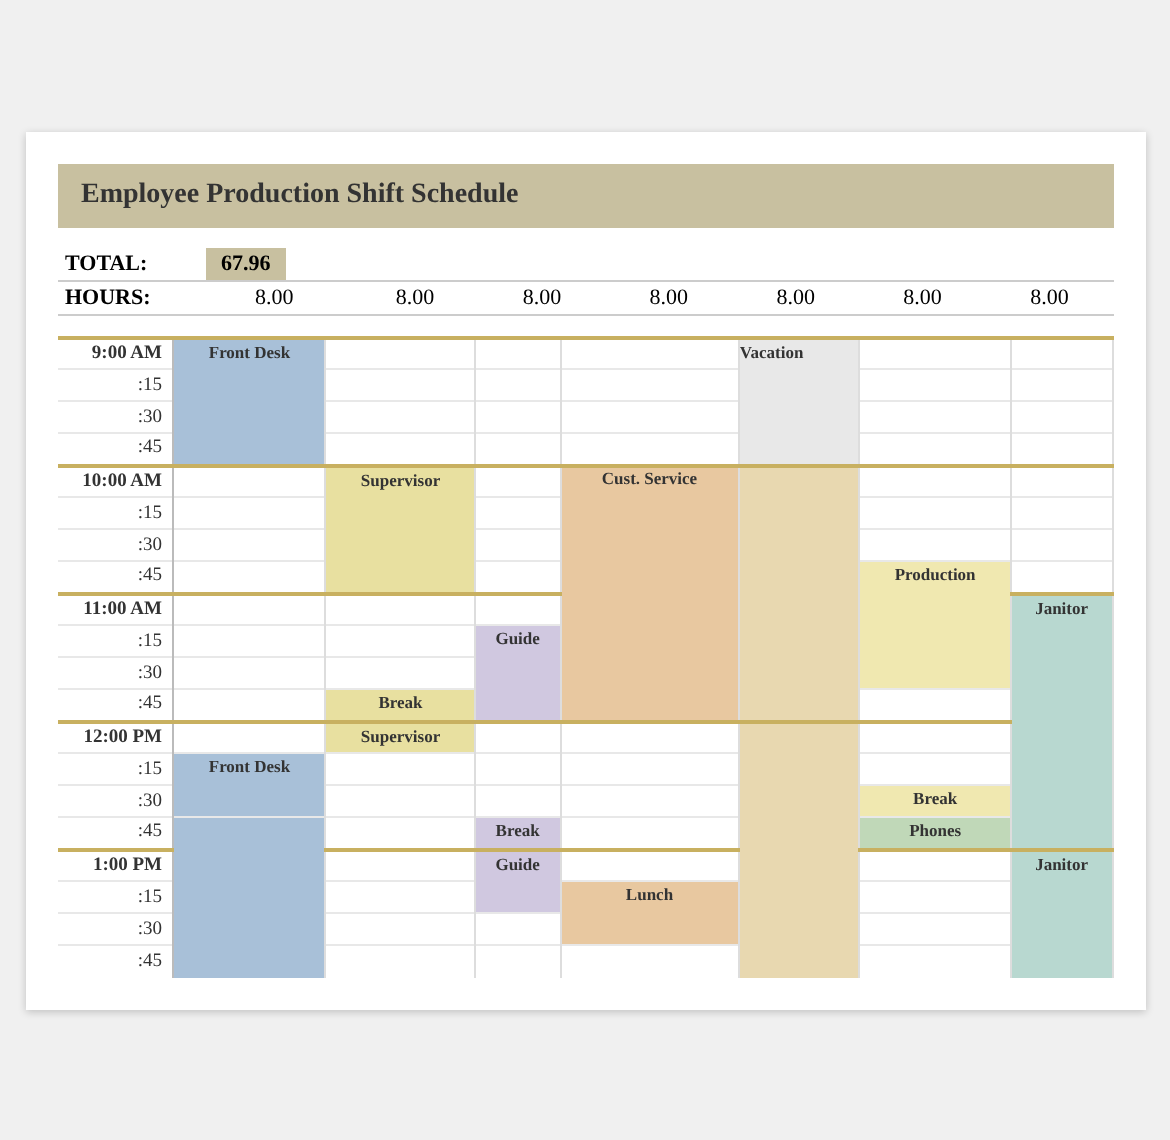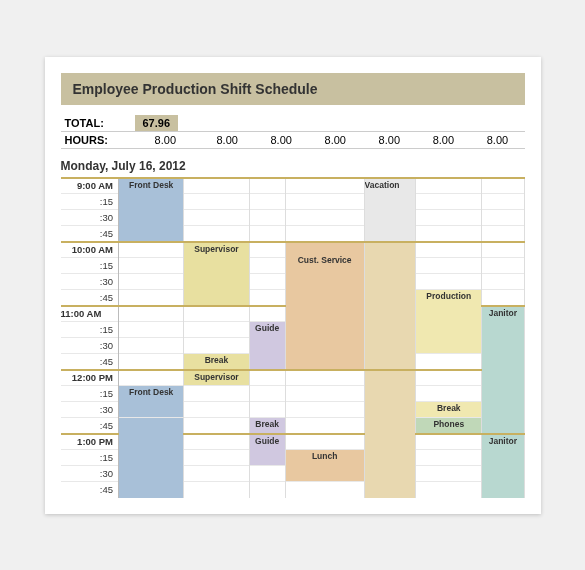--- a/index.html
+++ b/index.html
@@ -8,23 +8,24 @@
       font-size: 11px;
       background: #f0f0f0;
       display: flex;
       justify-content: center;
       align-items: center;
       width: 585px;
       min-height: 570px;
     }
     .page {
       background: #fff;
-      width: 496px;
+      width: 560px;
       padding: 16px;
       box-shadow: 0 1px 4px rgba(0,0,0,0.2);
+      font-family: Liberation Serif, serif;
     }
     .title-bar {
       background: #c8c0a0;
       padding: 8px 12px;
       font-size: 14px;
       font-weight: bold;
       color: #333;
       margin-bottom: 10px;
     }
     .summary-table {
@@ -95,21 +96,20 @@
       <td class="hours-val">8.00</td>
       <td class="hours-val">8.00</td>
       <td class="hours-val">8.00</td>
       <td class="hours-val">8.00</td>
       <td class="hours-val">8.00</td>
       <td class="hours-val">8.00</td>
     </tr>
   </tbody>
     </table>
 
-  <div class="day-label">Monday, July 16, 2012</div>
 
   <table style="width:100%;border-collapse:collapse;font-size:9.5px;">
     <tbody id="schedule-body">
     <tr>
           <td style="text-align: right; padding-right: 5px; color: rgb(51, 51, 51); width: 58px; font-size: 9.5px; height: 16px; border-right: 1px solid rgb(187, 187, 187); white-space: nowrap; font-weight: bold; border-top: 2px solid rgb(200, 176, 96);">9:00 AM</td>
           <td rowspan="4" style="background: rgb(168, 192, 216); text-align: center; vertical-align: top; padding-top: 1px; font-size: 8.5px; font-weight: bold; color: rgb(51, 51, 51); border-top: 2px solid rgb(200, 176, 96); border-right: 1px solid rgb(221, 221, 221); overflow: hidden;">Front Desk</td>
           <td style="height: 16px; border-top: 2px solid rgb(200, 176, 96); border-right: 1px solid rgb(221, 221, 221);"></td>
           <td style="height: 16px; border-top: 2px solid rgb(200, 176, 96); border-right: 1px solid rgb(221, 221, 221);"></td>
           <td style="height: 16px; border-top: 2px solid rgb(200, 176, 96); border-right: 1px solid rgb(221, 221, 221);"></td>
           <td rowspan="4" style="background: rgb(232, 232, 232); vertical-align: top; padding-top: 1px; font-size: 8.5px; font-weight: bold; color: rgb(51, 51, 51); border-top: 2px solid rgb(200, 176, 96); border-right: 1px solid rgb(221, 221, 221); overflow: hidden;">Vacation</td>
@@ -138,21 +138,21 @@
           <td style="height: 16px; border-top: 1px solid rgb(232, 232, 232); border-right: 1px solid rgb(221, 221, 221);"></td>
           <td style="height: 16px; border-top: 1px solid rgb(232, 232, 232); border-right: 1px solid rgb(221, 221, 221);"></td>
           <td style="height: 16px; border-top: 1px solid rgb(232, 232, 232); border-right: 1px solid rgb(221, 221, 221);"></td>
           <td style="height: 16px; border-top: 1px solid rgb(232, 232, 232); border-right: 1px solid rgb(221, 221, 221);"></td>
         </tr>
         <tr>
           <td style="text-align: right; padding-right: 5px; color: rgb(51, 51, 51); width: 58px; font-size: 9.5px; height: 16px; border-right: 1px solid rgb(187, 187, 187); white-space: nowrap; font-weight: bold; border-top: 2px solid rgb(200, 176, 96);">10:00 AM</td>
           <td style="height: 16px; border-top: 2px solid rgb(200, 176, 96); border-right: 1px solid rgb(221, 221, 221);"></td>
           <td rowspan="4" style="background: rgb(232, 224, 160); text-align: center; vertical-align: top; padding-top: 1px; font-size: 8.5px; font-weight: bold; color: rgb(51, 51, 51); border-top: 2px solid rgb(200, 176, 96); border-right: 1px solid rgb(221, 221, 221); overflow: hidden;">Supervisor</td>
           <td style="height: 16px; border-top: 2px solid rgb(200, 176, 96); border-right: 1px solid rgb(221, 221, 221);"></td>
-          <td rowspan="8" style="background: rgb(232, 200, 160); text-align: center; vertical-align: top; padding-top: 12px; font-size: 8.5px; font-weight: bold; color: rgb(51, 51, 51); border-top: 2px solid rgb(200, 176, 96); border-right: 1px solid rgb(221, 221, 221); overflow: hidden;">Cust. Service</td>
+          <td rowspan="8" style="background: rgb(232, 200, 160); text-align: center; vertical-align: top; padding-top: 0; font-size: 8.5px; font-weight: bold; color: rgb(51, 51, 51); border-top: 2px solid rgb(200, 176, 96); border-right: 1px solid rgb(221, 221, 221); overflow: hidden;">Cust. Service</td>
           <td rowspan="8" style="background: rgb(232, 216, 176); text-align: center; vertical-align: top; padding-top: 1px; font-size: 8.5px; font-weight: bold; color: rgb(51, 51, 51); border-top: 2px solid rgb(200, 176, 96); border-right: 1px solid rgb(221, 221, 221); overflow: hidden;"></td>
           <td style="height: 16px; border-top: 2px solid rgb(200, 176, 96); border-right: 1px solid rgb(221, 221, 221);"></td>
           <td style="height: 16px; border-top: 2px solid rgb(200, 176, 96); border-right: 1px solid rgb(221, 221, 221);"></td>
         </tr>
         <tr>
           <td style="text-align: right; padding-right: 5px; color: rgb(51, 51, 51); width: 58px; font-size: 9.5px; height: 16px; border-right: 1px solid rgb(187, 187, 187); white-space: nowrap; border-top: 1px solid rgb(232, 232, 232);">:15</td>
           <td style="height: 16px; border-top: 1px solid rgb(232, 232, 232); border-right: 1px solid rgb(221, 221, 221);"></td>
           <td style="height: 16px; border-top: 1px solid rgb(232, 232, 232); border-right: 1px solid rgb(221, 221, 221);"></td>
           <td style="height: 16px; border-top: 1px solid rgb(232, 232, 232); border-right: 1px solid rgb(221, 221, 221);"></td>
           <td style="height: 16px; border-top: 1px solid rgb(232, 232, 232); border-right: 1px solid rgb(221, 221, 221);"></td>
@@ -165,21 +165,21 @@
           <td style="height: 16px; border-top: 1px solid rgb(232, 232, 232); border-right: 1px solid rgb(221, 221, 221);"></td>
         </tr>
         <tr>
           <td style="text-align: right; padding-right: 5px; color: rgb(51, 51, 51); width: 58px; font-size: 9.5px; height: 16px; border-right: 1px solid rgb(187, 187, 187); white-space: nowrap; border-top: 1px solid rgb(232, 232, 232);">:45</td>
           <td style="height: 16px; border-top: 1px solid rgb(232, 232, 232); border-right: 1px solid rgb(221, 221, 221);"></td>
           <td style="height: 16px; border-top: 1px solid rgb(232, 232, 232); border-right: 1px solid rgb(221, 221, 221);"></td>
           <td rowspan="4" style="background: rgb(240, 232, 176); text-align: center; vertical-align: top; padding-top: 1px; font-size: 8.5px; font-weight: bold; color: rgb(51, 51, 51); border-top: 1px solid rgb(232, 232, 232); border-right: 1px solid rgb(221, 221, 221); overflow: hidden;">Production</td>
           <td style="height: 16px; border-top: 1px solid rgb(232, 232, 232); border-right: 1px solid rgb(221, 221, 221);"></td>
         </tr>
         <tr>
-          <td style="padding-right: 5px; color: rgb(51, 51, 51); width: 58px; font-size: 9.5px; height: 16px; border-right: 1px solid rgb(187, 187, 187); white-space: nowrap; font-weight: bold; border-top: 2px solid rgb(200, 176, 96);">11:00 AM</td>
+          <td style="text-align: right; padding-right: 5px; color: rgb(51, 51, 51); width: 58px; font-size: 9.5px; height: 16px; border-right: 1px solid rgb(187, 187, 187); white-space: nowrap; font-weight: bold; border-top: 2px solid rgb(200, 176, 96);">11:00 AM</td>
           <td style="height: 16px; border-top: 2px solid rgb(200, 176, 96); border-right: 1px solid rgb(221, 221, 221);"></td>
           <td style="height: 16px; border-top: 2px solid rgb(200, 176, 96); border-right: 1px solid rgb(221, 221, 221);"></td>
           <td style="height: 16px; border-top: 2px solid rgb(200, 176, 96); border-right: 1px solid rgb(221, 221, 221);"></td>
           <td rowspan="8" style="background: rgb(184, 216, 208); text-align: center; vertical-align: top; padding-top: 1px; font-size: 8.5px; font-weight: bold; color: rgb(51, 51, 51); border-top: 2px solid rgb(200, 176, 96); border-right: 1px solid rgb(221, 221, 221); overflow: hidden;">Janitor</td>
         </tr>
         <tr>
           <td style="text-align: right; padding-right: 5px; color: rgb(51, 51, 51); width: 58px; font-size: 9.5px; height: 16px; border-right: 1px solid rgb(187, 187, 187); white-space: nowrap; border-top: 1px solid rgb(232, 232, 232);">:15</td>
           <td style="height: 16px; border-top: 1px solid rgb(232, 232, 232); border-right: 1px solid rgb(221, 221, 221);"></td>
           <td style="height: 16px; border-top: 1px solid rgb(232, 232, 232); border-right: 1px solid rgb(221, 221, 221);"></td>
           <td rowspan="3" style="background: rgb(208, 200, 224); text-align: center; vertical-align: top; padding-top: 1px; font-size: 8.5px; font-weight: bold; color: rgb(51, 51, 51); border-top: 1px solid rgb(232, 232, 232); border-right: 1px solid rgb(221, 221, 221); overflow: hidden;">Guide</td>

